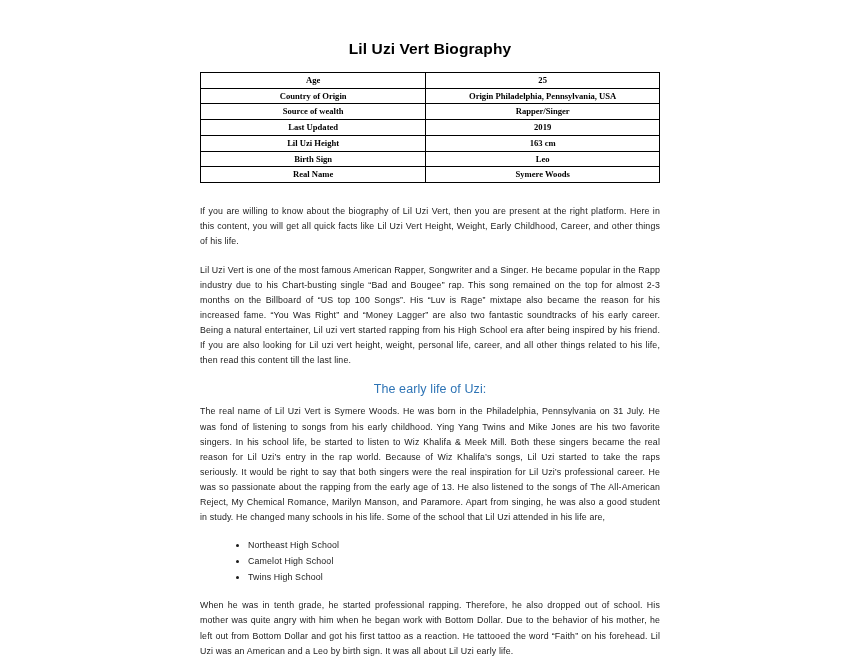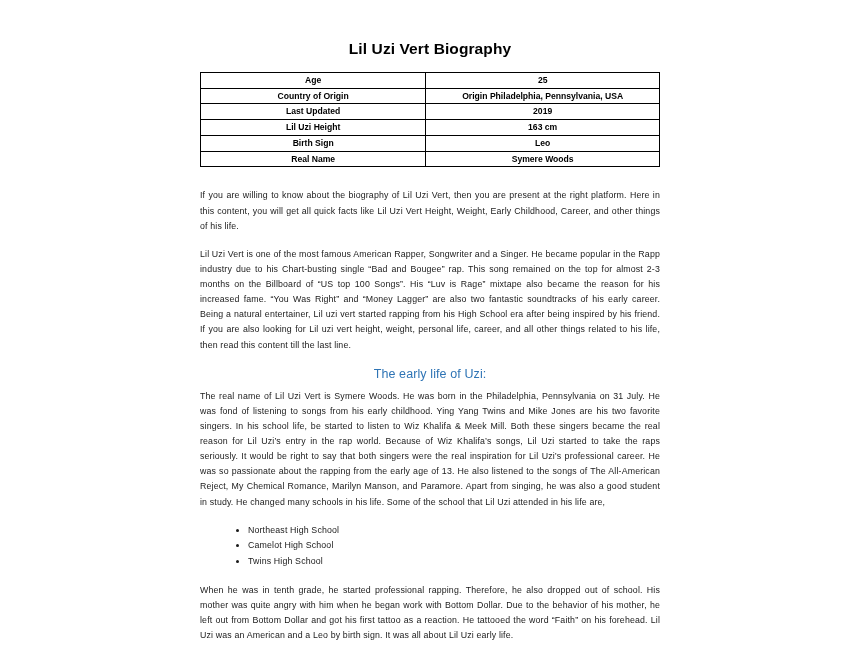--- a/index.html
+++ b/index.html
@@ -28,20 +28,21 @@
     font-weight: bold;
     color: #000000;
     margin: 10px 0 14px 0;
     letter-spacing: 0.1px;
   }
   table.facts {
     width: 100%;
     border-collapse: collapse;
     table-layout: fixed;
     margin-bottom: 21px;
+    font-family: Liberation Serif, serif;
   }
   table.facts td {
     border: 1px solid #000000;
     font-size: 8.6px;
     font-weight: bold;
     text-align: center;
     padding: 2px 2px;
     line-height: 1.25;
     height: 10px;
   }
@@ -87,20 +88,24 @@
     <tbody>
       <tr>
         <td class="label">Age</td>
         <td class="value">25</td>
       </tr>
       <tr>
         <td class="label">Country of Origin</td>
         <td class="value">Origin Philadelphia, Pennsylvania, USA</td>
       </tr>
       <tr>
+        <td class="label">Source of wealth</td>
+        <td class="value">Rapper/Singer</td>
+      </tr>
+      <tr>
         <td class="label">Last Updated</td>
         <td class="value">2019</td>
       </tr>
       <tr>
         <td class="label">Lil Uzi Height</td>
         <td class="value">163 cm</td>
       </tr>
       <tr>
         <td class="label">Birth Sign</td>
         <td class="value">Leo</td>

